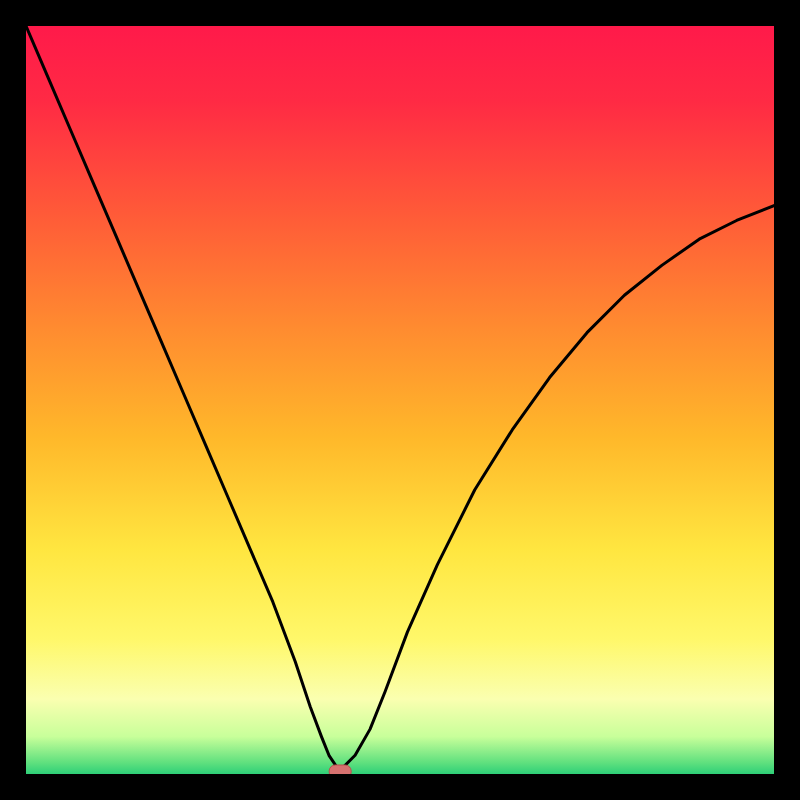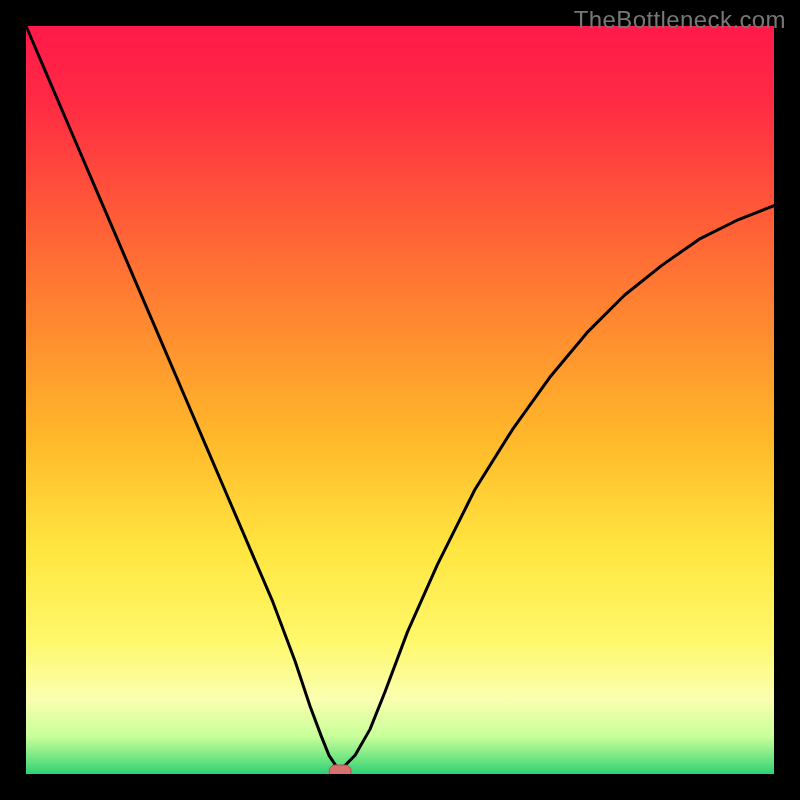--- a/index.html
+++ b/index.html
@@ -33,21 +33,20 @@
     font-weight: 400;
     letter-spacing: 0.4px;
     font-family: Arial, Helvetica, sans-serif;
     z-index: 5;
   }
 </style>
 </head>
 <body>
 
 <div class="outer-frame">
-  <div class="watermark">TheBottleneck.com</div>
   <div class="plot-area">
     <svg id="plot-svg" width="748" height="748" viewBox="0 0 748 748" preserveAspectRatio="none">
       <defs>
         <linearGradient id="bg-grad" x1="0" y1="0" x2="0" y2="1">
             <stop offset="0%" stop-color="#ff1a4a"></stop>
             <stop offset="10%" stop-color="#ff2a44"></stop>
             <stop offset="25%" stop-color="#ff5a38"></stop>
             <stop offset="40%" stop-color="#ff8a30"></stop>
             <stop offset="55.00000000000001%" stop-color="#ffb82a"></stop>
             <stop offset="70%" stop-color="#ffe640"></stop>

